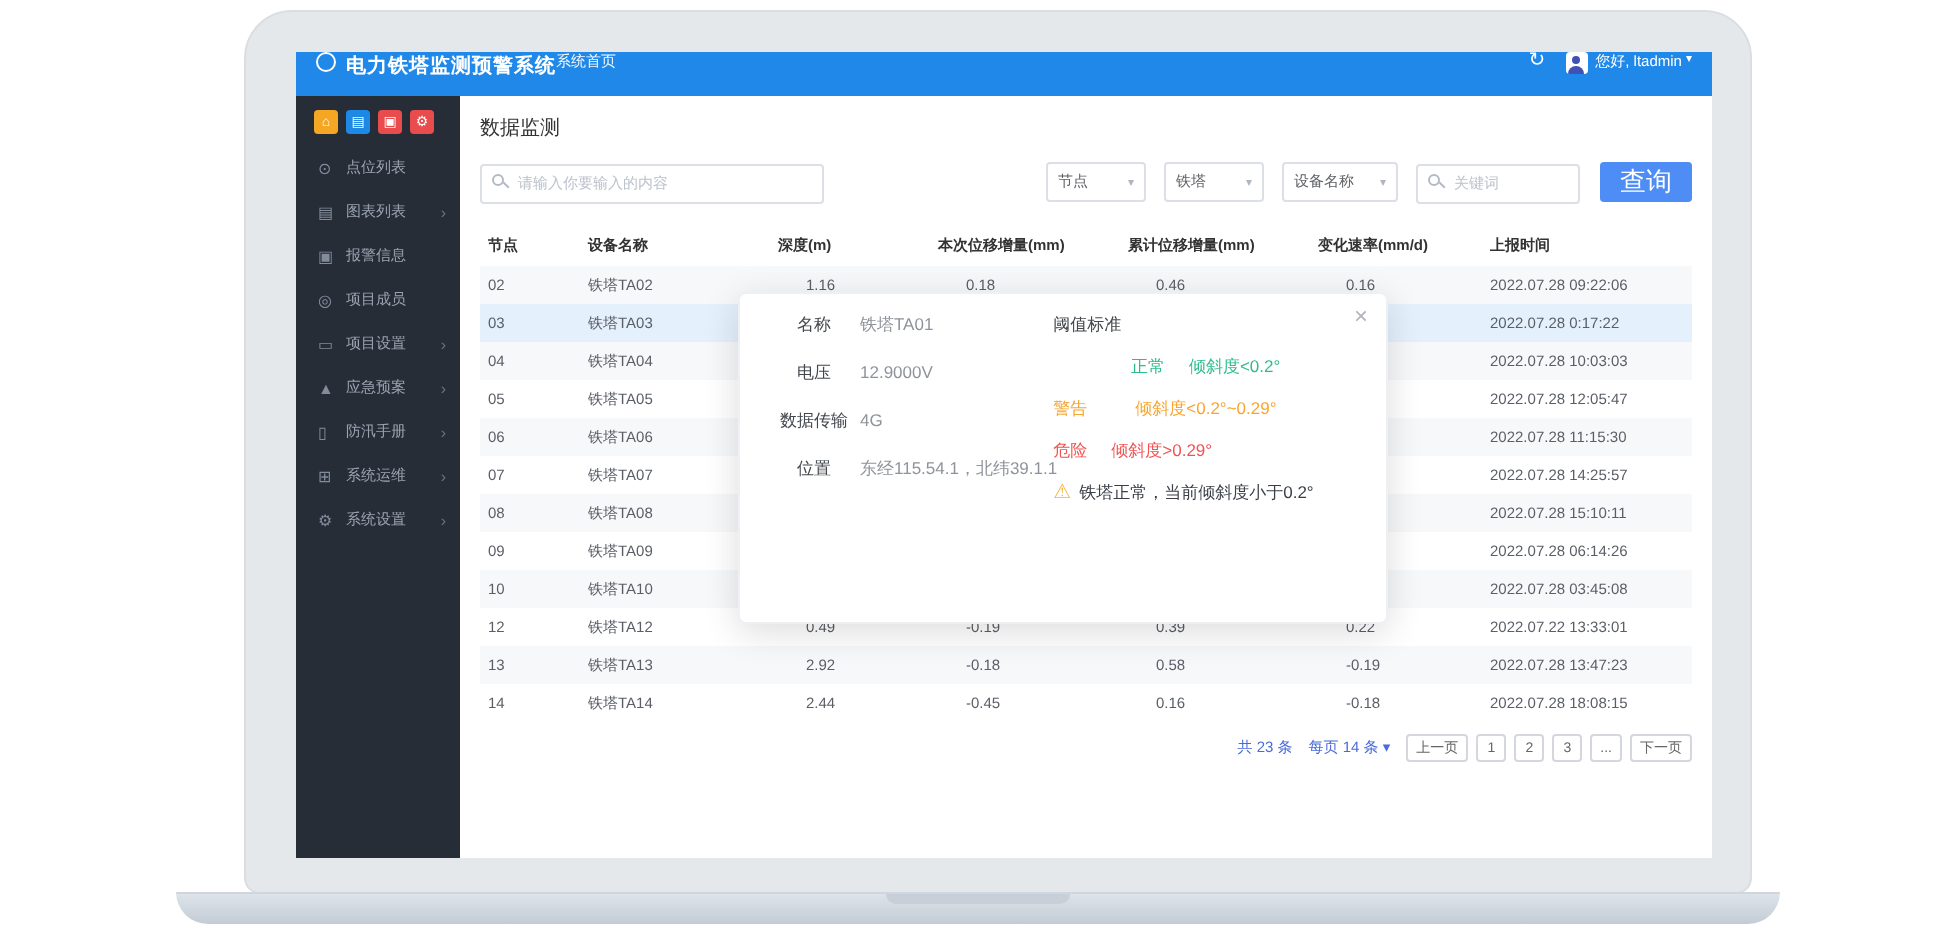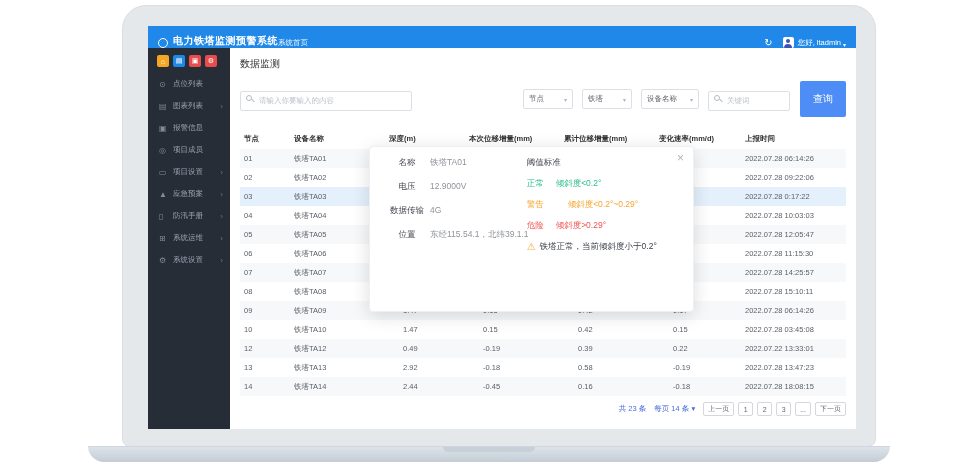--- a/index.html
+++ b/index.html
@@ -12,21 +12,21 @@
   .laptop-base { position:absolute; left:88px; top:446px; width:802px; height:16px;
     background:linear-gradient(#dde3e9,#c3ccd5); border-radius:0 0 16px 16px; border-top:1px solid #cfd6dd; }
   .laptop-notch { position:absolute; left:50%; top:0; transform:translateX(-50%);
     width:92px; height:5px; background:#c7cfd8; border-radius:0 0 8px 8px; }
 
   
   .screen { position:absolute; left:25px; top:20px; width:708px; height:403px;
     background:#fff; overflow:hidden; }
 
   
-  .app-header { height:22px; background:#1f88e8; display:flex; align-items:flex-end;
+  .app-header { height:22px; background:#1f88e8; display:flex; align-items:flex-start;
     padding:0 10px; color:#fff; }
   .logo-circle { width:10px; height:10px; border:1.5px solid #fff; border-radius:50%; margin-right:5px; flex:none; }
   .app-title { font-size:10px; font-weight:bold; letter-spacing:.5px; white-space:nowrap; }
   .nav-home { font-size:7.5px; opacity:.95; cursor:pointer; white-space:nowrap; }
   .header-spacer { flex:1; }
   .refresh { font-size:10px; margin-right:10px; cursor:pointer; line-height:1; }
   .avatar { width:11px; height:11px; background:#fff; border-radius:2px; position:relative; overflow:hidden; margin-right:4px; flex:none; }
   .avatar::before { content:''; position:absolute; top:1.5px; left:3.5px; width:4px; height:4px; border-radius:50%; background:#3f51b5; }
   .avatar::after { content:''; position:absolute; bottom:-1px; left:1.5px; width:8px; height:5px; border-radius:4px 4px 0 0; background:#3f51b5; }
   .greeting { font-size:7.5px; white-space:nowrap; cursor:pointer; }
@@ -57,22 +57,22 @@
   .search-wrap input::placeholder, .kw-wrap input::placeholder { color:#bcc2cc; }
   .mag { position:absolute; left:6px; top:6px; width:6px; height:6px; border:1px solid #b4bac4; border-radius:50%; }
   .mag::after { content:''; position:absolute; width:4px; height:1px; background:#b4bac4;
     transform:rotate(45deg); right:-3.5px; bottom:-0.5px; }
   .filter-spacer { flex:1; }
   .select { width:50px; height:20px; border:1px solid #dcdfe6; border-radius:2px;
     display:flex; align-items:center; justify-content:space-between; padding:0 5px;
     font-size:7.5px; color:#606266; margin-left:9px; cursor:pointer; white-space:nowrap; }
   .select .sel-caret { color:#b0b6c0; font-size:6px; }
   .kw-wrap { position:relative; width:82px; height:20px; margin-left:9px; }
-  .query-btn { width:46px; height:36px; margin-left:10px; background:#4d8df5; color:#fff;
-    border:none; border-radius:2px; font-size:10px; cursor:pointer; font-family:inherit; }
+  .query-btn { width:46px; height:20px; margin-left:10px; background:#4d8df5; color:#fff;
+    border:none; border-radius:2px; font-size:13px; cursor:pointer; font-family:inherit; }
 
   
   table { width:100%; border-collapse:collapse; table-layout:fixed; }
   th { text-align:left; font-size:7.5px; font-weight:bold; color:#333; height:20px; padding:0 4px; }
   td { font-size:7.5px; color:#5a5e66; height:19px; padding:0 4px; white-space:nowrap; overflow:hidden; }
   td.num { padding-left:18px; }
   tbody tr { cursor:pointer; }
   tbody tr:nth-child(odd) { background:#f7f8fa; }
   tbody tr.selected { background:#e4f1fc; }
 
@@ -218,29 +218,20 @@
                   <th>设备名称</th>
                   <th>深度(m)</th>
                   <th>本次位移增量(mm)</th>
                   <th>累计位移增量(mm)</th>
                   <th>变化速率(mm/d)</th>
                   <th>上报时间</th>
                 </tr>
               </thead>
             <tbody id="table-body">
                 <tr>
-                  <td>01</td>
-                  <td>铁塔TA01</td>
-                  <td class="num">2.02</td>
-                  <td class="num">0.13</td>
-                  <td class="num">0.44</td>
-                  <td class="num">0.10</td>
-                  <td>2022.07.28 06:14:26</td>
-                </tr>
-                <tr>
                   <td>02</td>
                   <td>铁塔TA02</td>
                   <td class="num">1.16</td>
                   <td class="num">0.18</td>
                   <td class="num">0.46</td>
                   <td class="num">0.16</td>
                   <td>2022.07.28 09:22:06</td>
                 </tr>
                 <tr class="selected">
                   <td>03</td>
@@ -379,21 +370,21 @@
                 <span class="field-value">4G</span>
               </div>
               <div class="field-row">
                 <span class="field-label">位置</span>
                 <span class="field-value">东经115.54.1，北纬39.1.1</span>
               </div>
             </div>
           <div class="modal-right">
             <div class="threshold-title">阈值标准</div>
             <div id="threshold-rows">
-                <div class="threshold-row" style="color: rgb(45, 189, 139);">
+                <div class="threshold-row" style="color: rgb(45, 189, 139); justify-content: center;">
                   <span>正常</span>
                   <span>倾斜度&lt;0.2°</span>
                 </div>
                 <div class="threshold-row" style="color: rgb(247, 165, 47); gap: 24px;">
                   <span>警告</span>
                   <span>倾斜度&lt;0.2°~0.29°</span>
                 </div>
                 <div class="threshold-row" style="color: rgb(240, 82, 82);">
                   <span>危险</span>
                   <span>倾斜度&gt;0.29°</span>

